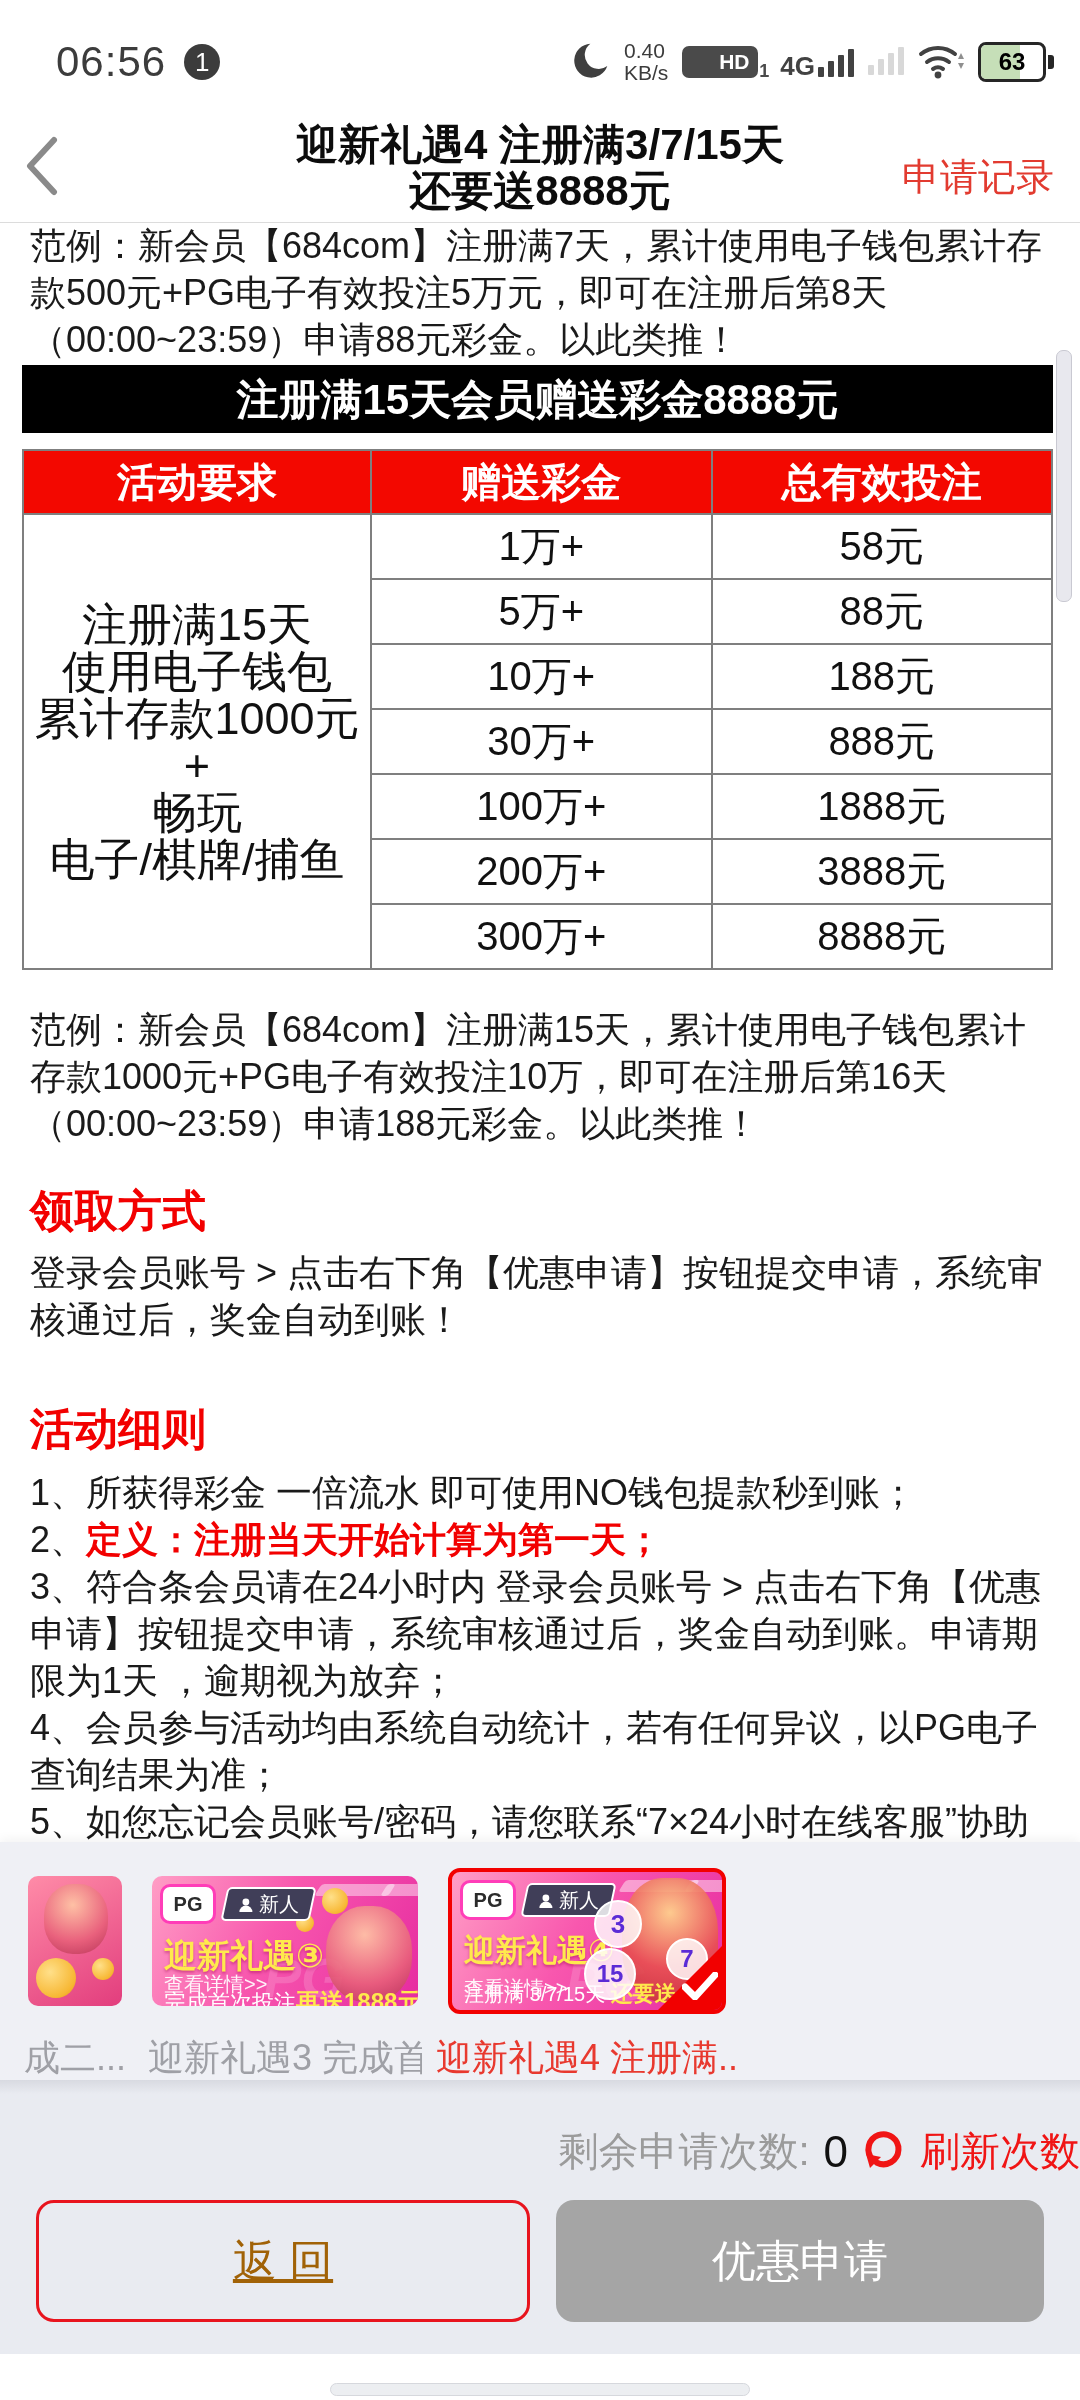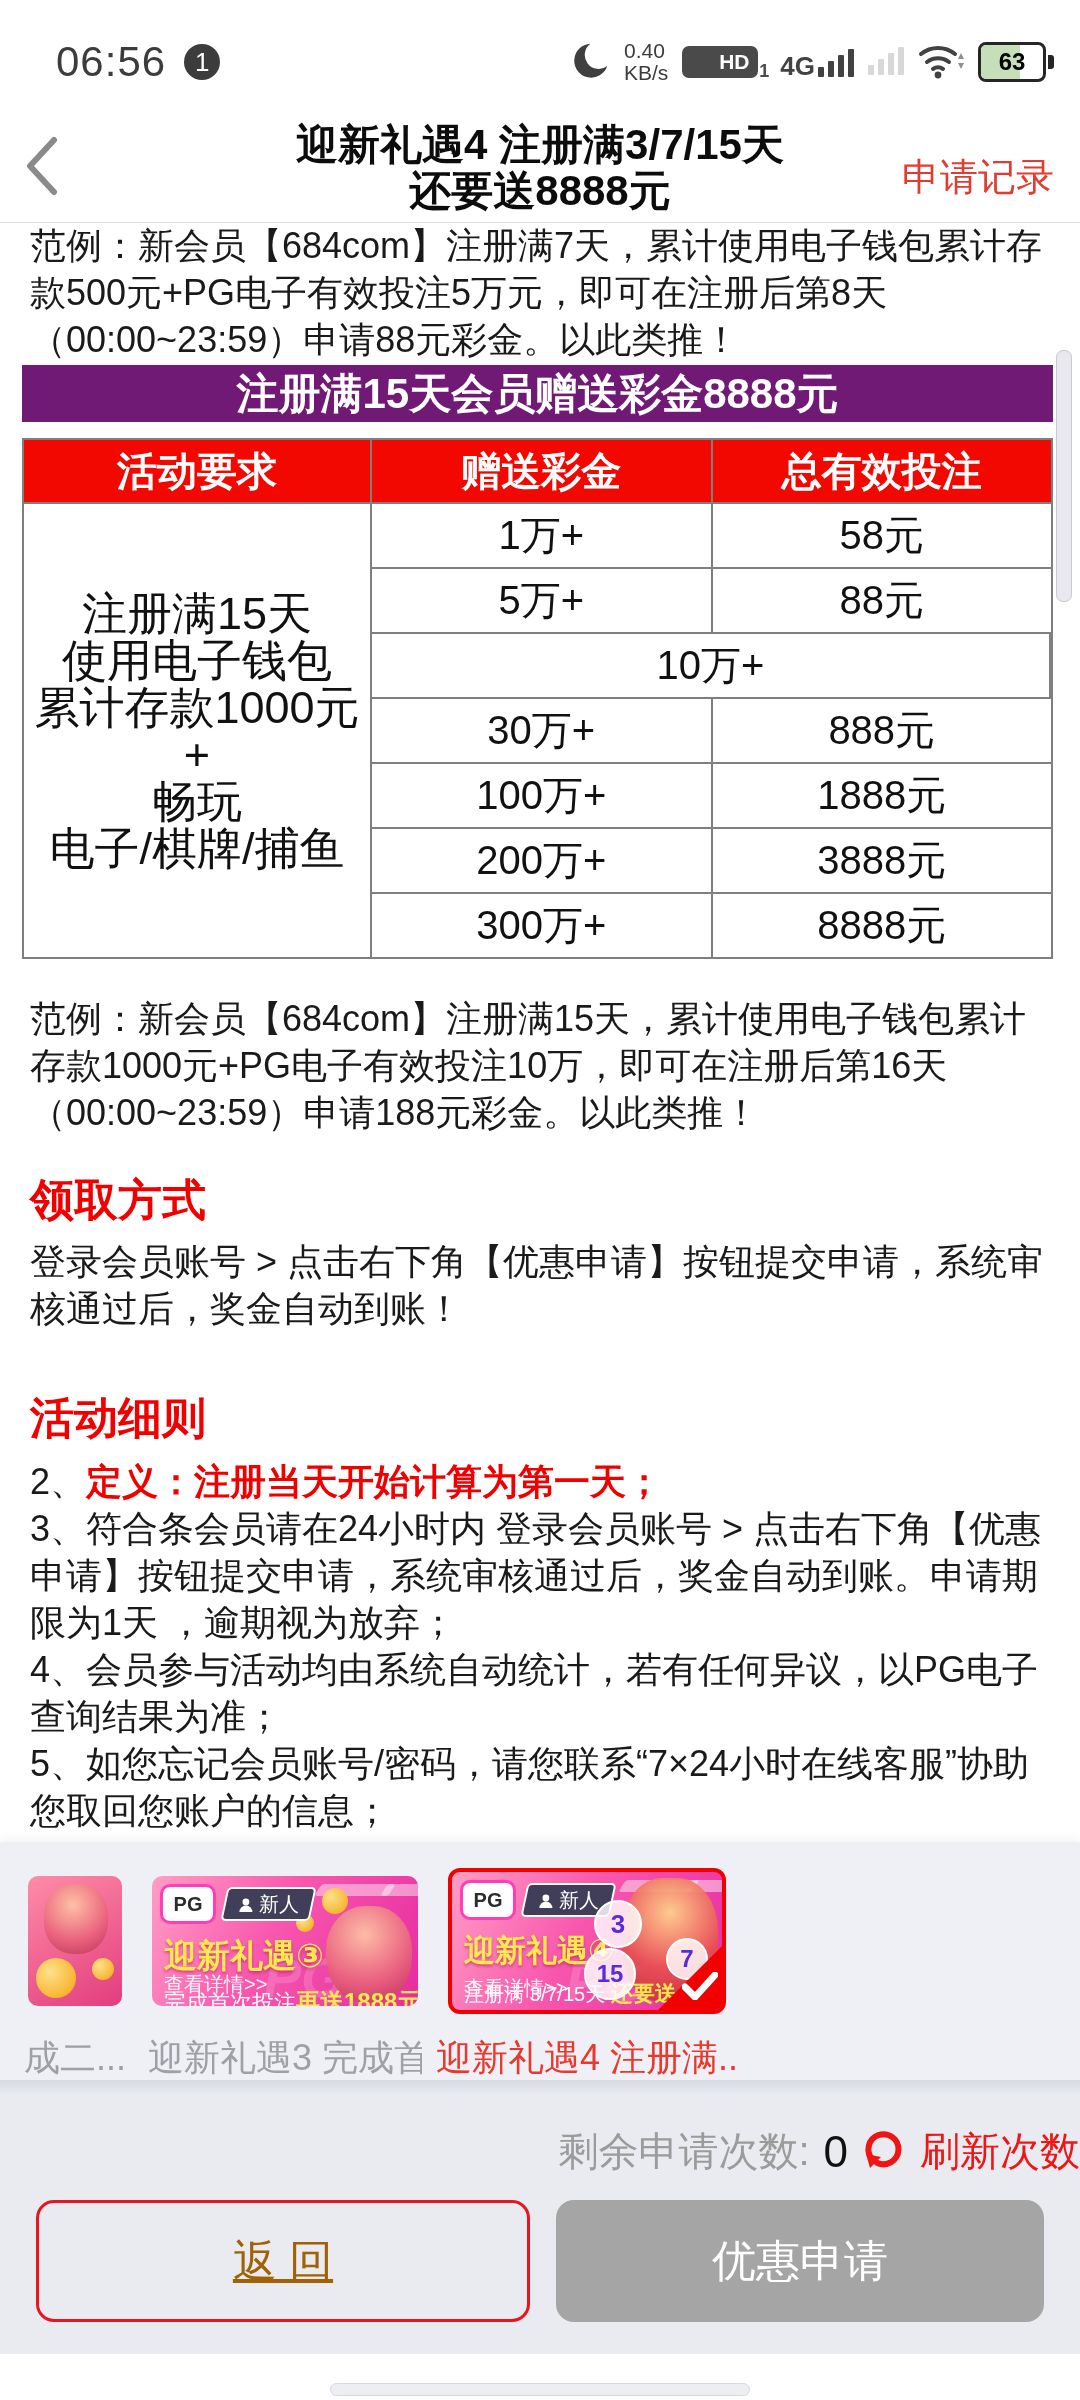--- a/index.html
+++ b/index.html
@@ -38,21 +38,21 @@
   .title-box div{font-size:42px;font-weight:bold;line-height:46px;color:#0c0c0c;white-space:nowrap;}
 
   
   .content{position:absolute;top:222px;left:0;right:0;height:1620px;padding:0 30px;box-sizing:border-box;
     font-size:36px;line-height:47px;color:#1a1a1a;z-index:1;overflow:hidden;}
   .p1{margin-top:-16px;}
   .para{margin:0;}
   .p2{margin-top:36px;}
 
   .promo-table{margin-top:2px;margin-left:-8px;width:1031px;}
-  .pt-title{height:57px;background:#701a75;color:#fff;font-size:42px;font-weight:bold;
+  .pt-title{height:68px;background:#000000;color:#fff;font-size:42px;font-weight:bold;
     display:flex;align-items:center;justify-content:center;margin-bottom:16px;}
   .pt-head{display:flex;background:#f30800;border:2px solid #7f7f7f;border-bottom:none;height:62px;}
   .pt-head .hcell{flex:1;display:flex;align-items:center;justify-content:center;color:#fff;
     font-size:40px;font-weight:bold;border-right:2px solid #7f7f7f;}
   .pt-head .hcell:first-child{flex:none;width:346px;}
   .pt-head .hcell:last-child{border-right:none;}
   .pt-body{display:flex;border:2px solid #7f7f7f;background:#fff;}
   .pt-req{width:346px;border-right:2px solid #7f7f7f;display:flex;align-items:center;justify-content:center;
     text-align:center;white-space:pre-line;font-size:45px;line-height:47px;color:#111;}
   .pt-rows{flex:1;display:flex;flex-direction:column;}
@@ -238,20 +238,21 @@
         <div class="pt-row">
           <div class="dcell bet">1万+</div>
           <div class="dcell">58元</div>
         </div>
         <div class="pt-row">
           <div class="dcell bet">5万+</div>
           <div class="dcell">88元</div>
         </div>
         <div class="pt-row">
           <div class="dcell bet">10万+</div>
+          <div class="dcell">188元</div>
         </div>
         <div class="pt-row">
           <div class="dcell bet">30万+</div>
           <div class="dcell">888元</div>
         </div>
         <div class="pt-row">
           <div class="dcell bet">100万+</div>
           <div class="dcell">1888元</div>
         </div>
         <div class="pt-row">
@@ -266,20 +267,21 @@
     </div>
   </div>
 
   <p class="para p2">范例：新会员【684com】注册满15天，累计使用电子钱包累计存款1000元+PG电子有效投注10万，即可在注册后第16天（00:00~23:59）申请188元彩金。以此类推！</p>
 
   <div class="h-red">领取方式</div>
   <p class="para claim-body">登录会员账号 &gt; 点击右下角【优惠申请】按钮提交申请，系统审核通过后，奖金自动到账！</p>
 
   <div class="h-red h-rules">活动细则</div>
   <div class="rules-list">
+    <p class="rule"><span>1、</span><span>所获得彩金 一倍流水 即可使用NO钱包提款秒到账；</span></p>
     <p class="rule"><span>2、</span><span class="red">定义：注册当天开始计算为第一天；</span></p>
     <p class="rule"><span>3、</span><span>符合条会员请在24小时内 登录会员账号 &gt; 点击右下角【优惠申请】按钮提交申请，系统审核通过后，奖金自动到账。申请期限为1天 ，逾期视为放弃；</span></p>
     <p class="rule"><span>4、</span><span>会员参与活动均由系统自动统计，若有任何异议，以PG电子查询结果为准；</span></p>
     <p class="rule"><span>5、</span><span>如您忘记会员账号/密码，请您联系“7×24小时在线客服”协助您取回您账户的信息；</span></p>
   </div>
 </div>
 
 <div class="scroll-thumb"></div>
 
 <div class="panel">

